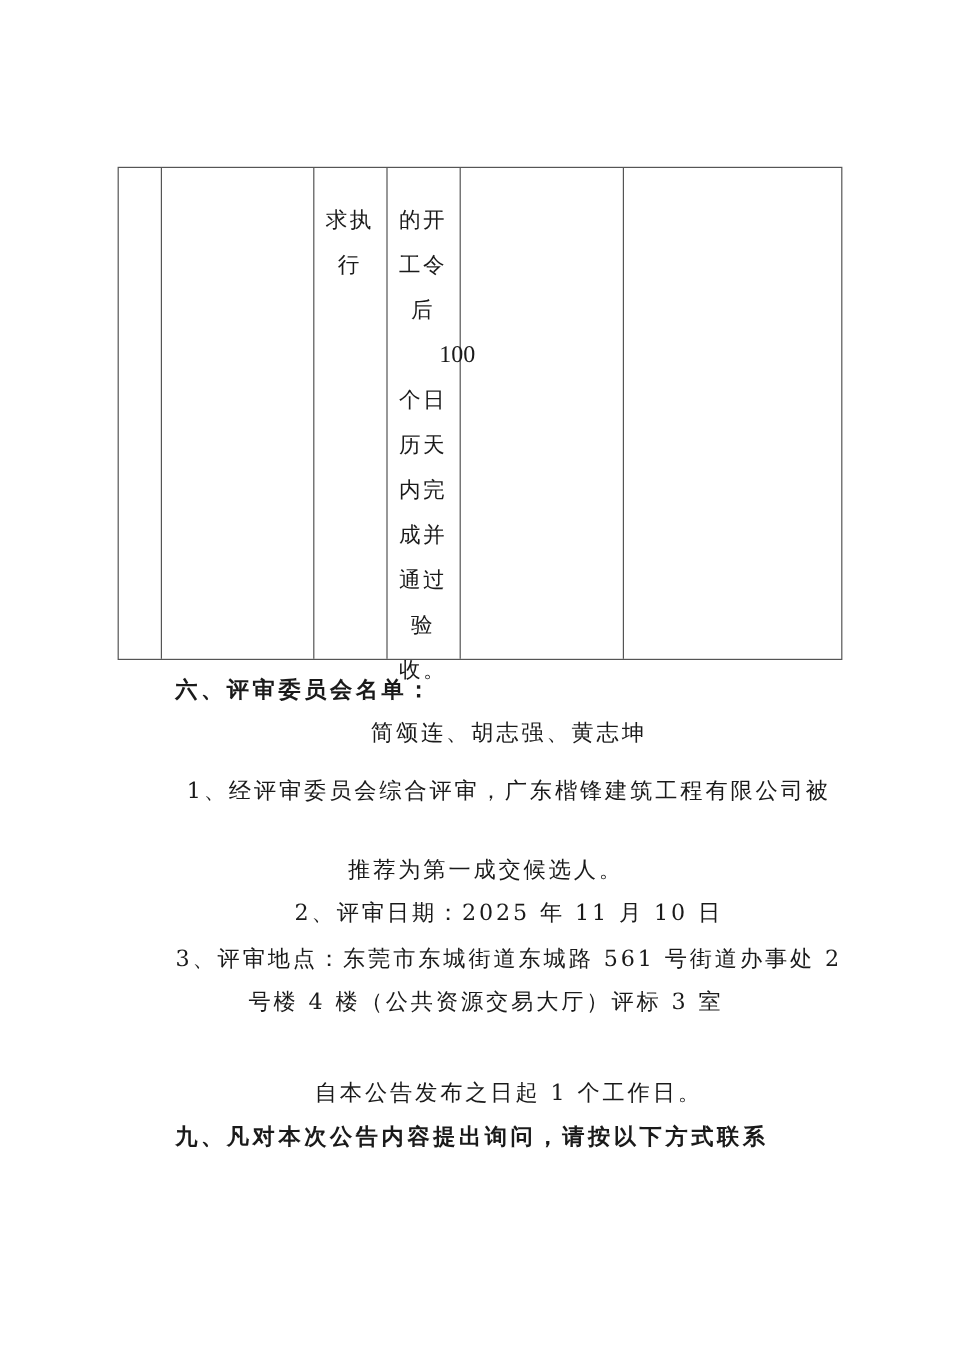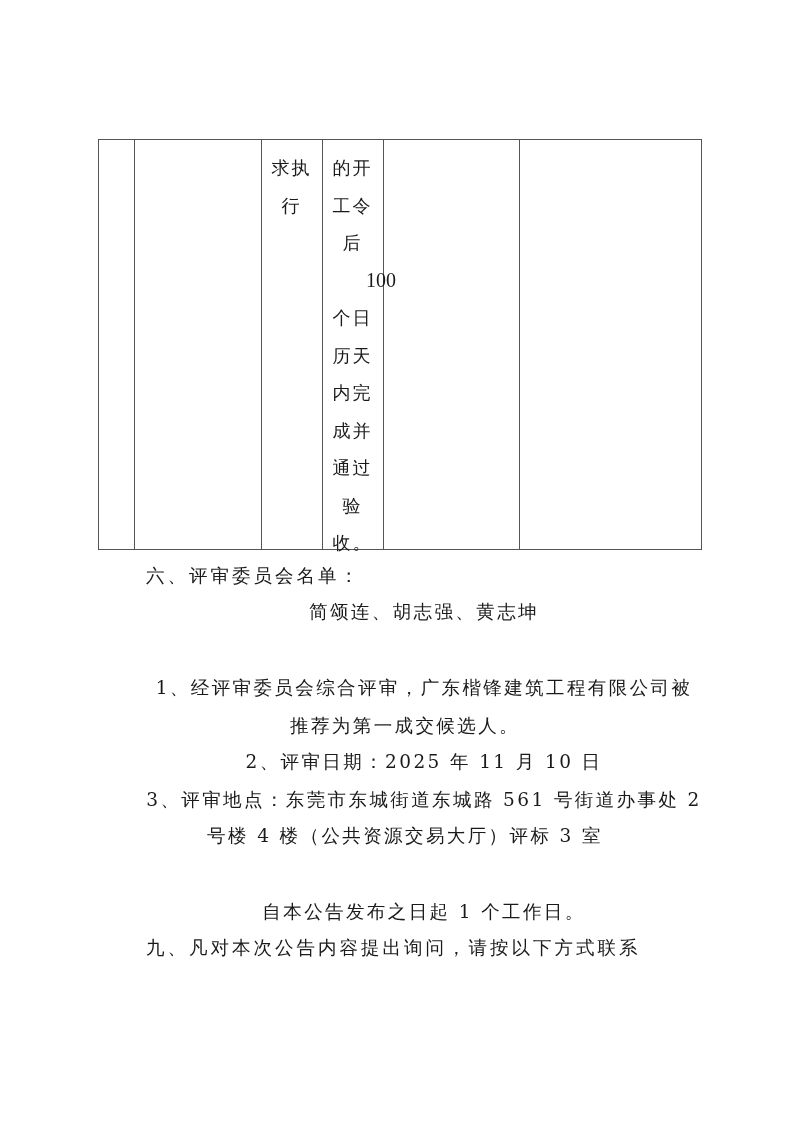--- a/index.html
+++ b/index.html
@@ -2,32 +2,32 @@
 <html><head>
 <meta charset="utf-8">
 <style>
   html, body { margin: 0; padding: 0; background: #ffffff; }
   body { width: 794px; height: 1123px; position: relative; overflow: hidden;
          font-family: "DejaVu Serif", "Liberation Serif", serif; color: #1a1a1a; }
   .page { position: absolute; left: 0; top: 0; width: 794px; height: 1123px; background: #fff; }
 
   .tbl { position: absolute; left: 98px; top: 139px; width: 604px; height: 411px;
          border: 1.5px solid #555; box-sizing: border-box; }
-  .col { position: absolute; top: 0; bottom: 0; box-sizing: border-box; }
+  .col { position: absolute; top: 16px; bottom: 0; box-sizing: border-box; }
   .vline { position: absolute; top: 0; bottom: 0; width: 0; border-left: 1.5px solid #555; }
 
   .cell-text { position: absolute; top: 9px; left: 0; right: 0; text-align: center;
                font-size: 18px; line-height: 37.5px; letter-spacing: 2px; }
   .cell-text div { white-space: nowrap; }
   .num { font-family: "Liberation Serif", serif; font-size: 20px; letter-spacing: 0; margin-left: 44px; }
 
   .line { position: absolute; left: 108px; width: 594px; font-size: 18.5px; line-height: 24px;
           white-space: nowrap; }
   .indent { left: 146px; width: 556px; }
-  .heading { font-family: "DejaVu Serif", serif; font-weight: normal; letter-spacing: 3px; }
+  .heading { font-family: "DejaVu Serif", serif; font-weight: bold; letter-spacing: 3px; }
   .body-line { letter-spacing: 2.4px; text-align: center; }
 </style>
 </head>
 <body>
 
 <div class="page">
 
   <div class="tbl">
     <div class="vline" style="left:35px"></div>
     <div class="vline" style="left:162px"></div>
@@ -61,21 +61,21 @@
       </div>
     </div>
 
     <div class="col" style="left:284px;width:136px"></div>
     <div class="col" style="left:420px;width:181px"></div>
   </div>
 
   <div class="line indent heading" style="top:564px">六、评审委员会名单：</div>
   <div class="line indent body-line" style="top:600px">简颂连、胡志强、黄志坤</div>
 
-  <div class="line indent body-line" style="top:676px">1、经评审委员会综合评审，广东楷锋建筑工程有限公司被</div>
+  <div class="line indent body-line" style="top:648px">1、经评审委员会综合评审，广东楷锋建筑工程有限公司被</div>
   <div class="line body-line" style="top:714px">推荐为第一成交候选人。</div>
   <div class="line indent body-line" style="top:750px">2、评审日期：2025 年 11 月 10 日</div>
   <div class="line indent body-line" style="top:788px">3、评审地点：东莞市东城街道东城路 561 号街道办事处 2</div>
   <div class="line body-line" style="top:824px">号楼 4 楼（公共资源交易大厅）评标 3 室</div>
 
   <div class="line indent body-line" style="top:900px">自本公告发布之日起 1 个工作日。</div>
 
   <div class="line indent heading" style="top:936px">九、凡对本次公告内容提出询问，请按以下方式联系</div>
 
 </div>

